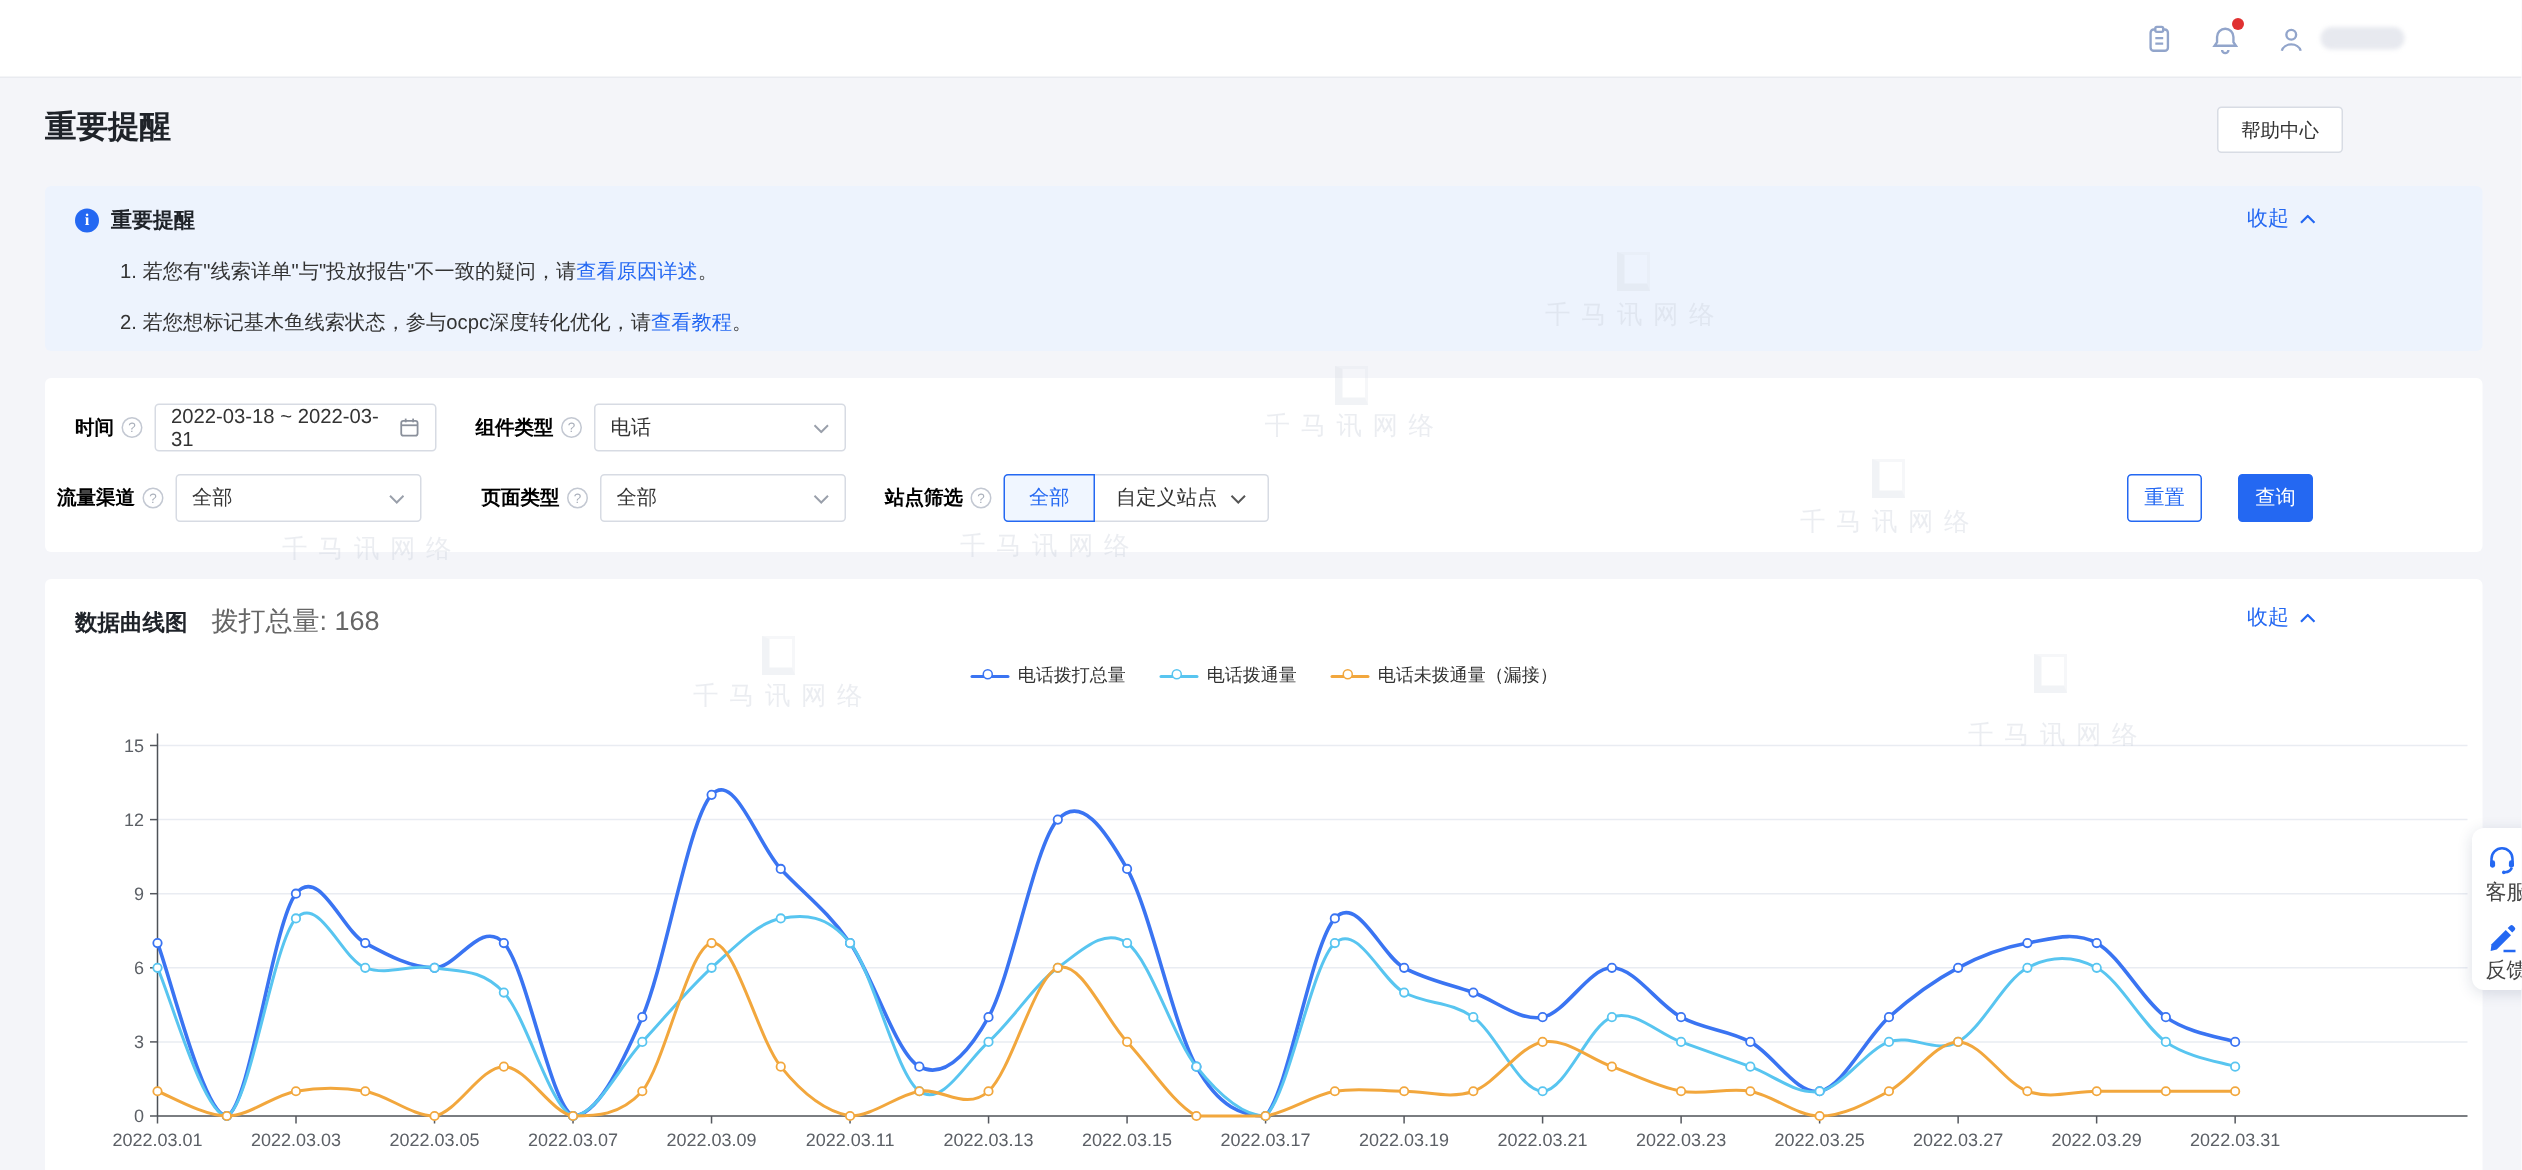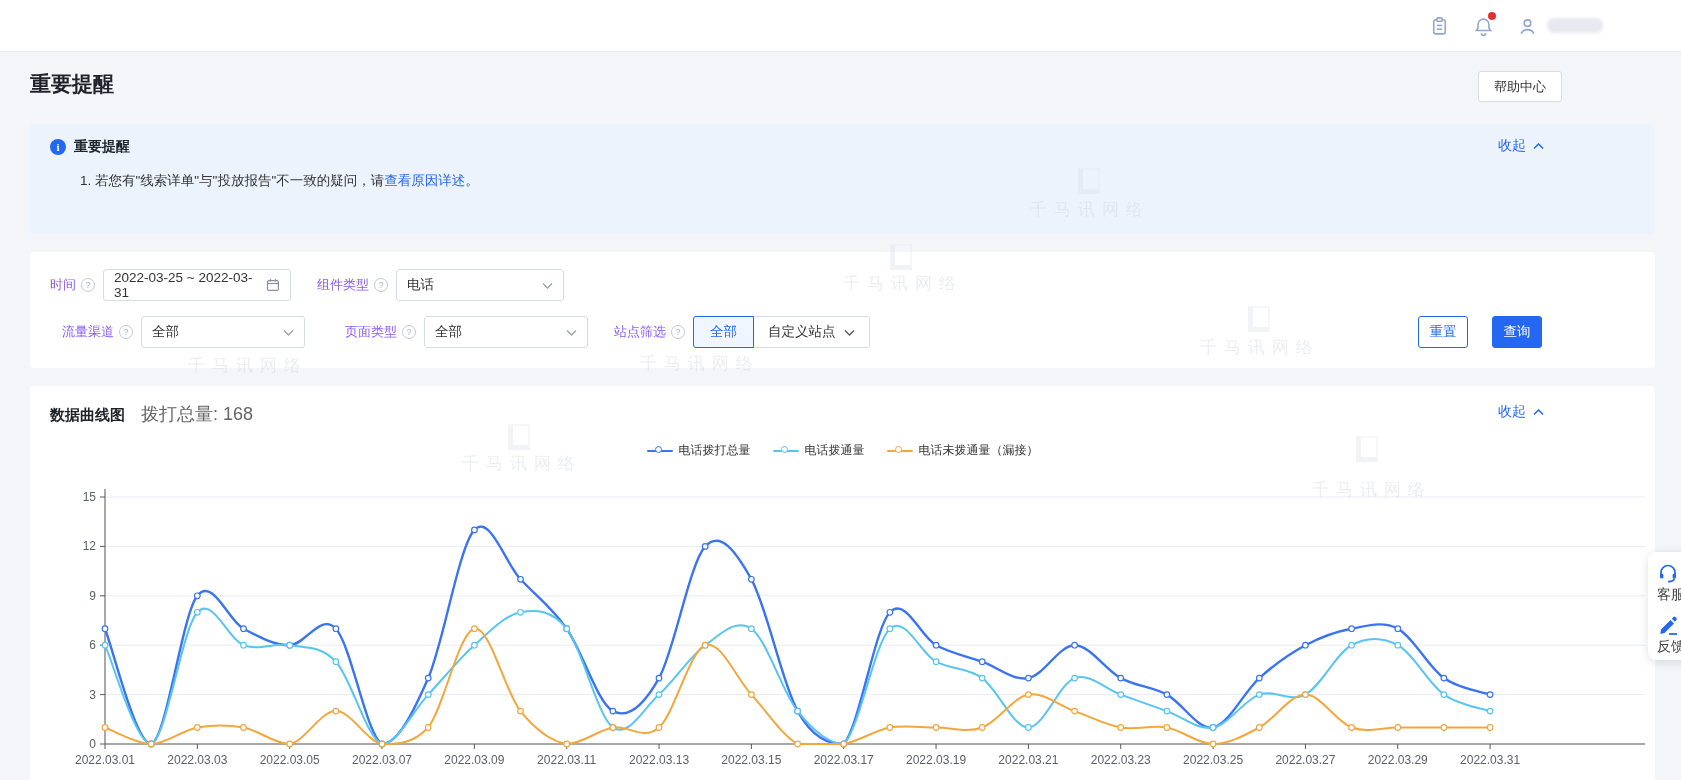--- a/index.html
+++ b/index.html
@@ -24,22 +24,22 @@
   .notice-title { font-size:14px; font-weight:bold; color:#1f2329; }
   .collapse-link { position:absolute; left:1468px; top:13px; display:flex; align-items:center; gap:7px; color:#2468f2; font-size:14px; cursor:pointer; }
   .notice-item { position:absolute; left:50px; font-size:13.5px; color:#333; }
   .notice-item.n1 { top:48px; }
   .notice-item.n2 { top:82px; }
   .text-link { color:#2468f2; cursor:pointer; text-decoration:none; }
 
   
   .filter-card { position:absolute; left:30px; top:252px; width:1625px; height:116px; background:#fff; border-radius:4px; }
   .f-row1 { position:absolute; left:20px; top:17px; height:32px; display:flex; align-items:center; }
-  .f-row2 { position:absolute; left:32px; top:64px; height:32px; display:flex; align-items:center; }
-  .f-label { font-size:13px; font-weight:normal; color:#8b5cf6; }
+  .f-row2 { position:absolute; left:8px; top:64px; height:32px; display:flex; align-items:center; }
+  .f-label { font-size:13px; font-weight:bold; color:#000000; }
   .q-icon { width:14px; height:14px; border:1px solid #c3c8d2; border-radius:50%; color:#aab0bb; font-size:9px; display:inline-flex; align-items:center; justify-content:center; margin:0 8px 0 5px; }
   .inp { height:32px; border:1px solid #d7dbe3; border-radius:3px; background:#fff; display:flex; align-items:center; font-size:13.5px; color:#333; cursor:pointer; }
   .date-inp { width:188px; padding:0 10px; justify-content:space-between; }
   .sel { padding:0 10px; justify-content:space-between; }
   .seg-all { height:32px; min-width:60px; padding:0 16px; border:1px solid #2468f2; background:#f0f6ff; color:#2468f2; font-size:13.5px; display:flex; align-items:center; justify-content:center; border-radius:3px 0 0 3px; cursor:pointer; z-index:2; }
   .seg-custom { height:32px; padding:0 14px; border:1px solid #d7dbe3; border-left:none; background:#fff; color:#333; font-size:13.5px; display:flex; align-items:center; gap:8px; border-radius:0 3px 3px 0; cursor:pointer; }
   .btn { height:32px; width:50px; border-radius:3px; font-size:13.5px; display:flex; align-items:center; justify-content:center; cursor:pointer; }
   .btn-reset { position:absolute; left:1388px; top:64px; background:#fff; border:1px solid #2468f2; color:#2468f2; }
   .btn-query { position:absolute; left:1462px; top:64px; background:#2468f2; border:1px solid #2468f2; color:#fff; }
 
@@ -107,28 +107,31 @@
   </div>
   <div class="collapse-link">
     <span>收起</span>
     <svg width="11" height="7" viewBox="0 0 11 7">
         <polyline points="1,5.5 5.5,1 10,5.5" fill="none" stroke="#2468f2" stroke-width="1.5"></polyline>
       </svg>
   </div>
   <div class="notice-item n1">
     <span>1. 若您有"线索详单"与"投放报告"不一致的疑问，请</span><a class="text-link">查看原因详述</a><span>。</span>
   </div>
+  <div class="notice-item n2">
+    <span>2. 若您想标记基木鱼线索状态，参与ocpc深度转化优化，请</span><a class="text-link">查看教程</a><span>。</span>
+  </div>
 </div>
 
 <div class="filter-card">
   <div class="f-row1">
     <span class="f-label">时间</span>
     <span class="q-icon">?</span>
     <div class="inp date-inp">
-      <span>2022-03-25 ~ 2022-03-31</span>
+      <span>2022-03-18 ~ 2022-03-31</span>
       <svg width="14" height="14" viewBox="0 0 14 14" fill="none" stroke="#8a909b" stroke-width="1.2">
         <rect x="1.5" y="2.5" width="11" height="10" rx="1.5"></rect>
           <line x1="1.5" y1="5.5" x2="12.5" y2="5.5"></line>
           <line x1="4.5" y1="1" x2="4.5" y2="3.5"></line>
           <line x1="9.5" y1="1" x2="9.5" y2="3.5"></line>
       </svg>
     </div>
     <span class="f-label" style="margin-left:26px;">组件类型</span>
     <span class="q-icon">?</span>
     <div class="inp sel" style="width:168px;">

